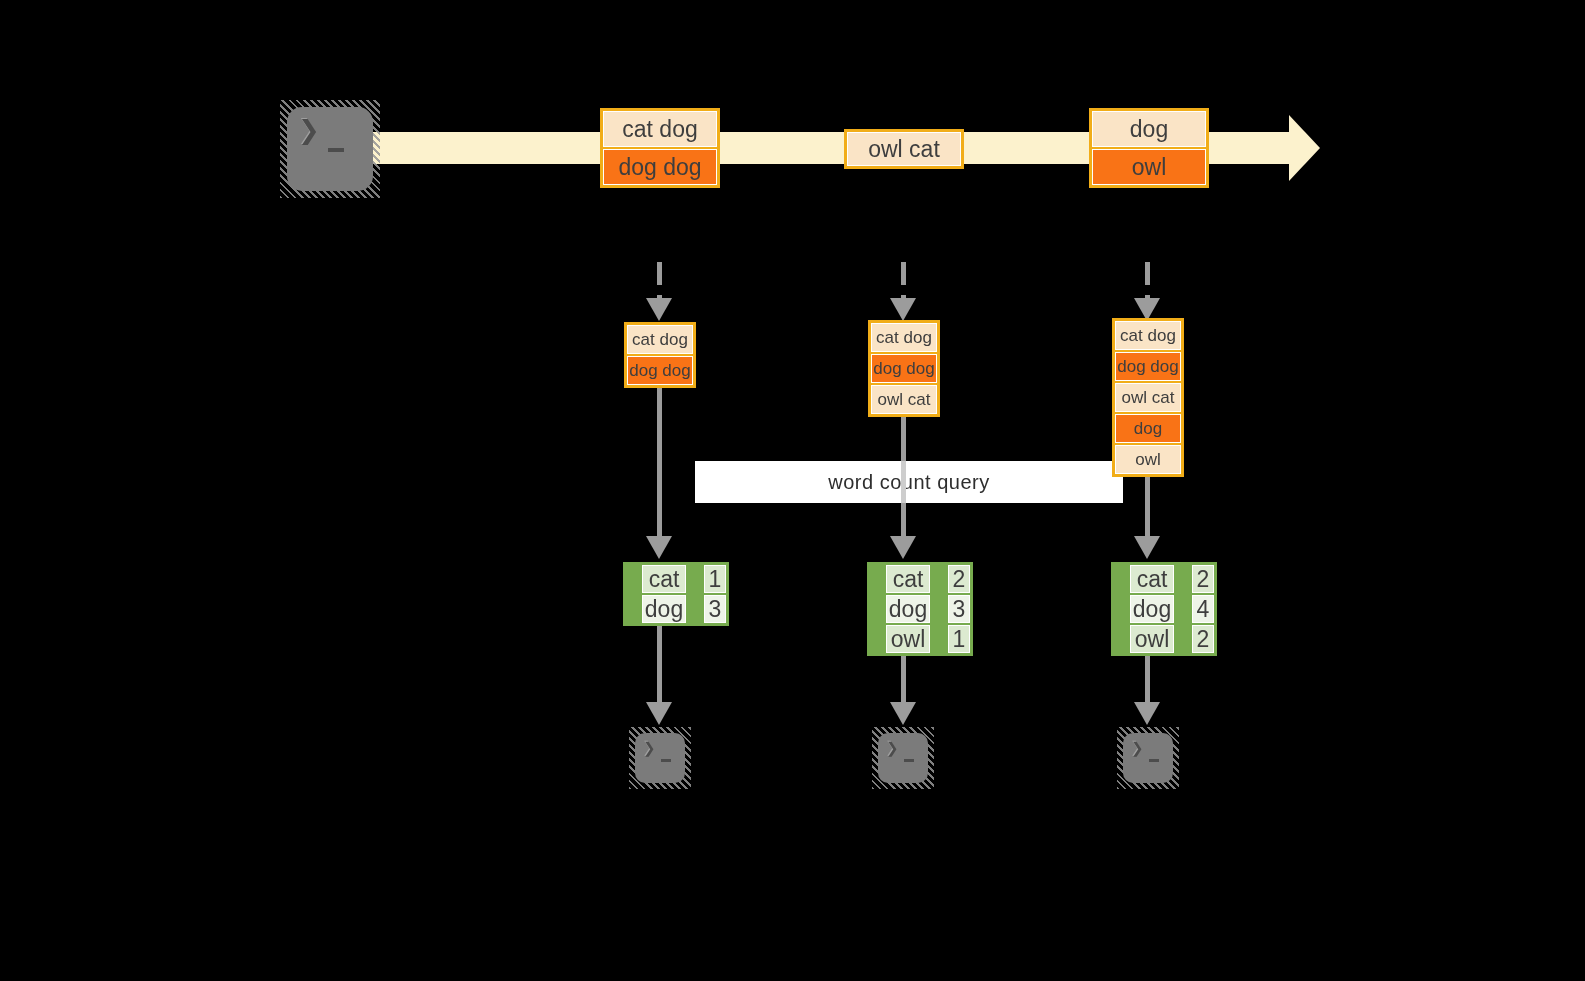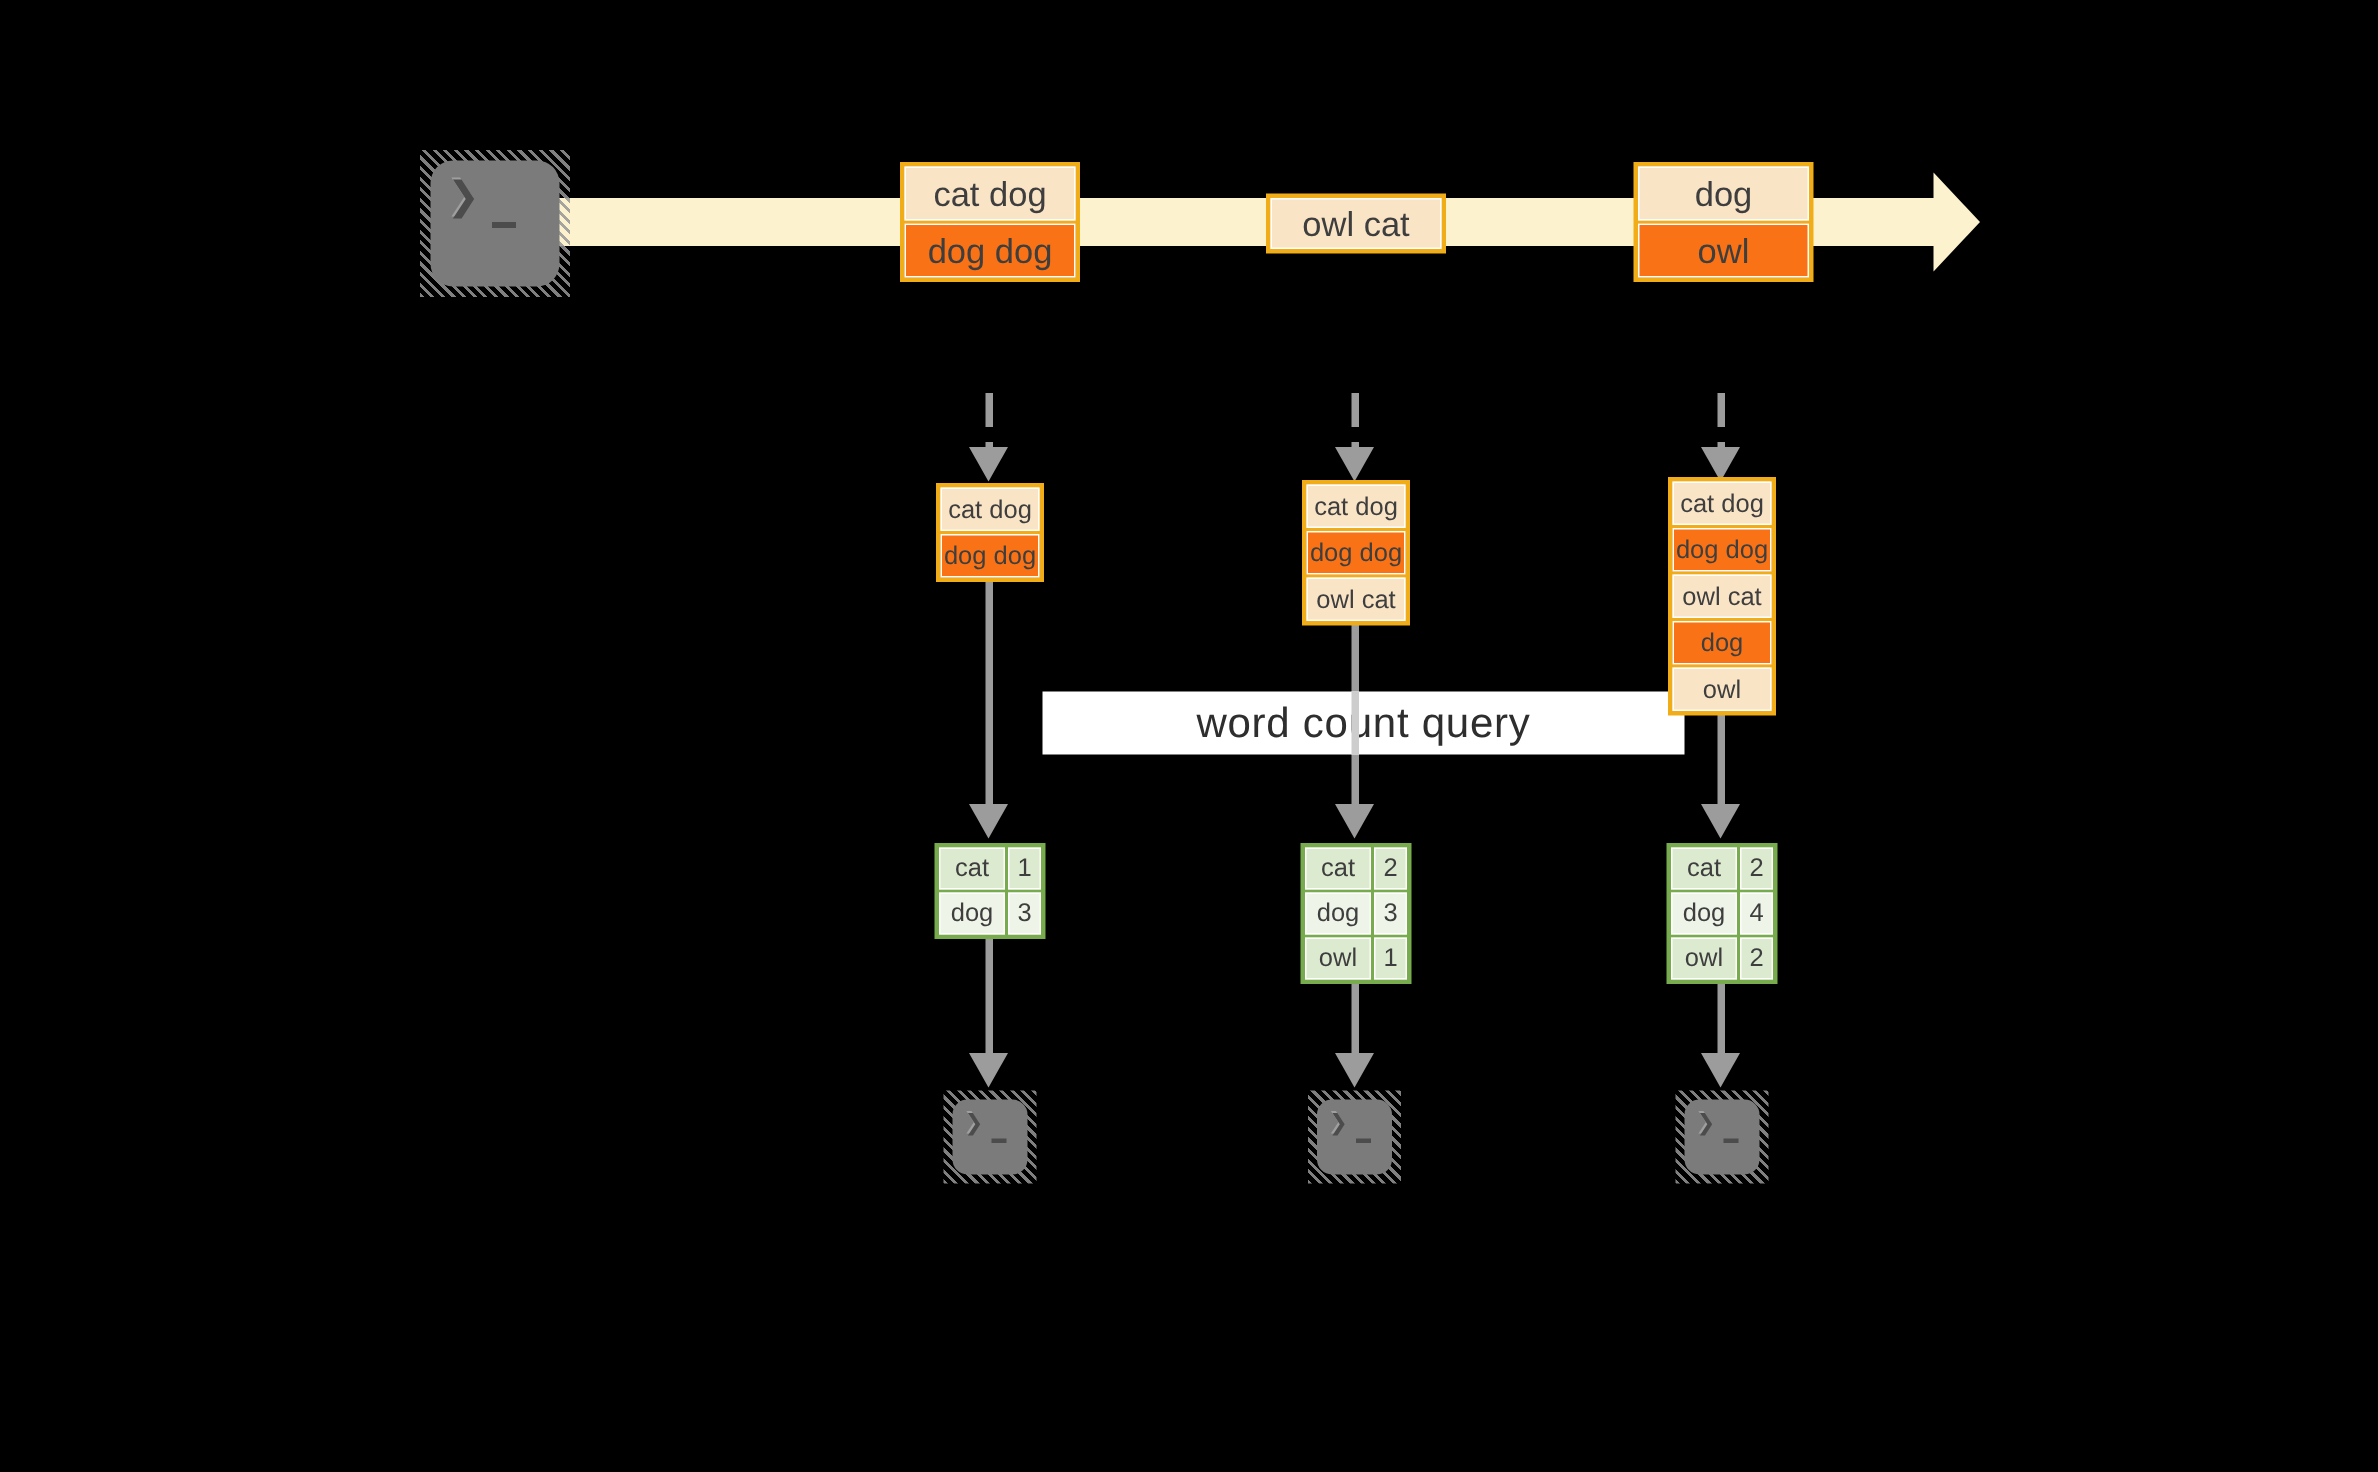--- a/index.html
+++ b/index.html
@@ -19,36 +19,36 @@
   .cell-peach{background:#fae4c6;}
   .cell-cream{background:#f97316;}
   .batch .cell{height:36px;font-size:23px;}
   .batch-single .cell{height:34px;font-size:23px;}
   .stack .cell{height:29px;font-size:17px;}
 
   
   .gtable{background:#77ab4e;padding:3px;display:flex;flex-direction:column;gap:2px;z-index:5;box-sizing:border-box;}
   .gtable .trow{display:flex;gap:2px;}
   .gtable .cell{border:1px solid #fff;box-sizing:border-box;height:28px;
-                display:flex;align-items:center;justify-content:center;font-size:17px;}
+                display:flex;align-items:center;justify-content:center;font-size:23px;margin-left:16px;}
   .gtable .w{width:44px;}
   .gtable .n{width:22px;}
   .trow-a .cell{background:#dcead0;}
   .trow-b .cell{background:#eef4e8;}
 
   
   .vline{width:5px;background:#9c9c9c;z-index:1;}
   .vline-dashed{background:repeating-linear-gradient(to bottom,#9c9c9c 0 23px,transparent 23px 33px);}
   .tri{width:0;height:0;border-left:13px solid transparent;border-right:13px solid transparent;
        border-top:23px solid #9c9c9c;z-index:1;}
 
   
   .banner{left:695px;top:461px;width:428px;height:42px;background:#ffffff;z-index:3;
           display:flex;align-items:center;justify-content:center;
-          font-size:28px;color:#2e2e2e;letter-spacing:0.5px;}
+          font-size:20px;color:#2e2e2e;letter-spacing:0.5px;}
   .banner-line{left:901px;top:461px;width:5px;height:42px;background:#cdcdcd;z-index:4;}
 
   
   .term{z-index:5;background:repeating-linear-gradient(45deg,rgba(150,150,150,0.85) 0 2px,rgba(0,0,0,0) 2px 5px);}
   .term-body{position:absolute;inset:7px;background:#7b7b7b;border-radius:15px;}
   .term-glyph{position:absolute;left:11px;top:8px;font-size:26px;font-weight:700;color:#4c4c4c;
               text-shadow:-1px -1px 0 rgba(225,225,225,0.35);}
   .term-dash{position:absolute;left:41px;top:41px;width:16px;height:4px;background:#4c4c4c;}
   .term-sm .term-body{inset:6px;border-radius:10px;}
   .term-sm .term-glyph{font-size:15px;left:8px;top:6px;}

